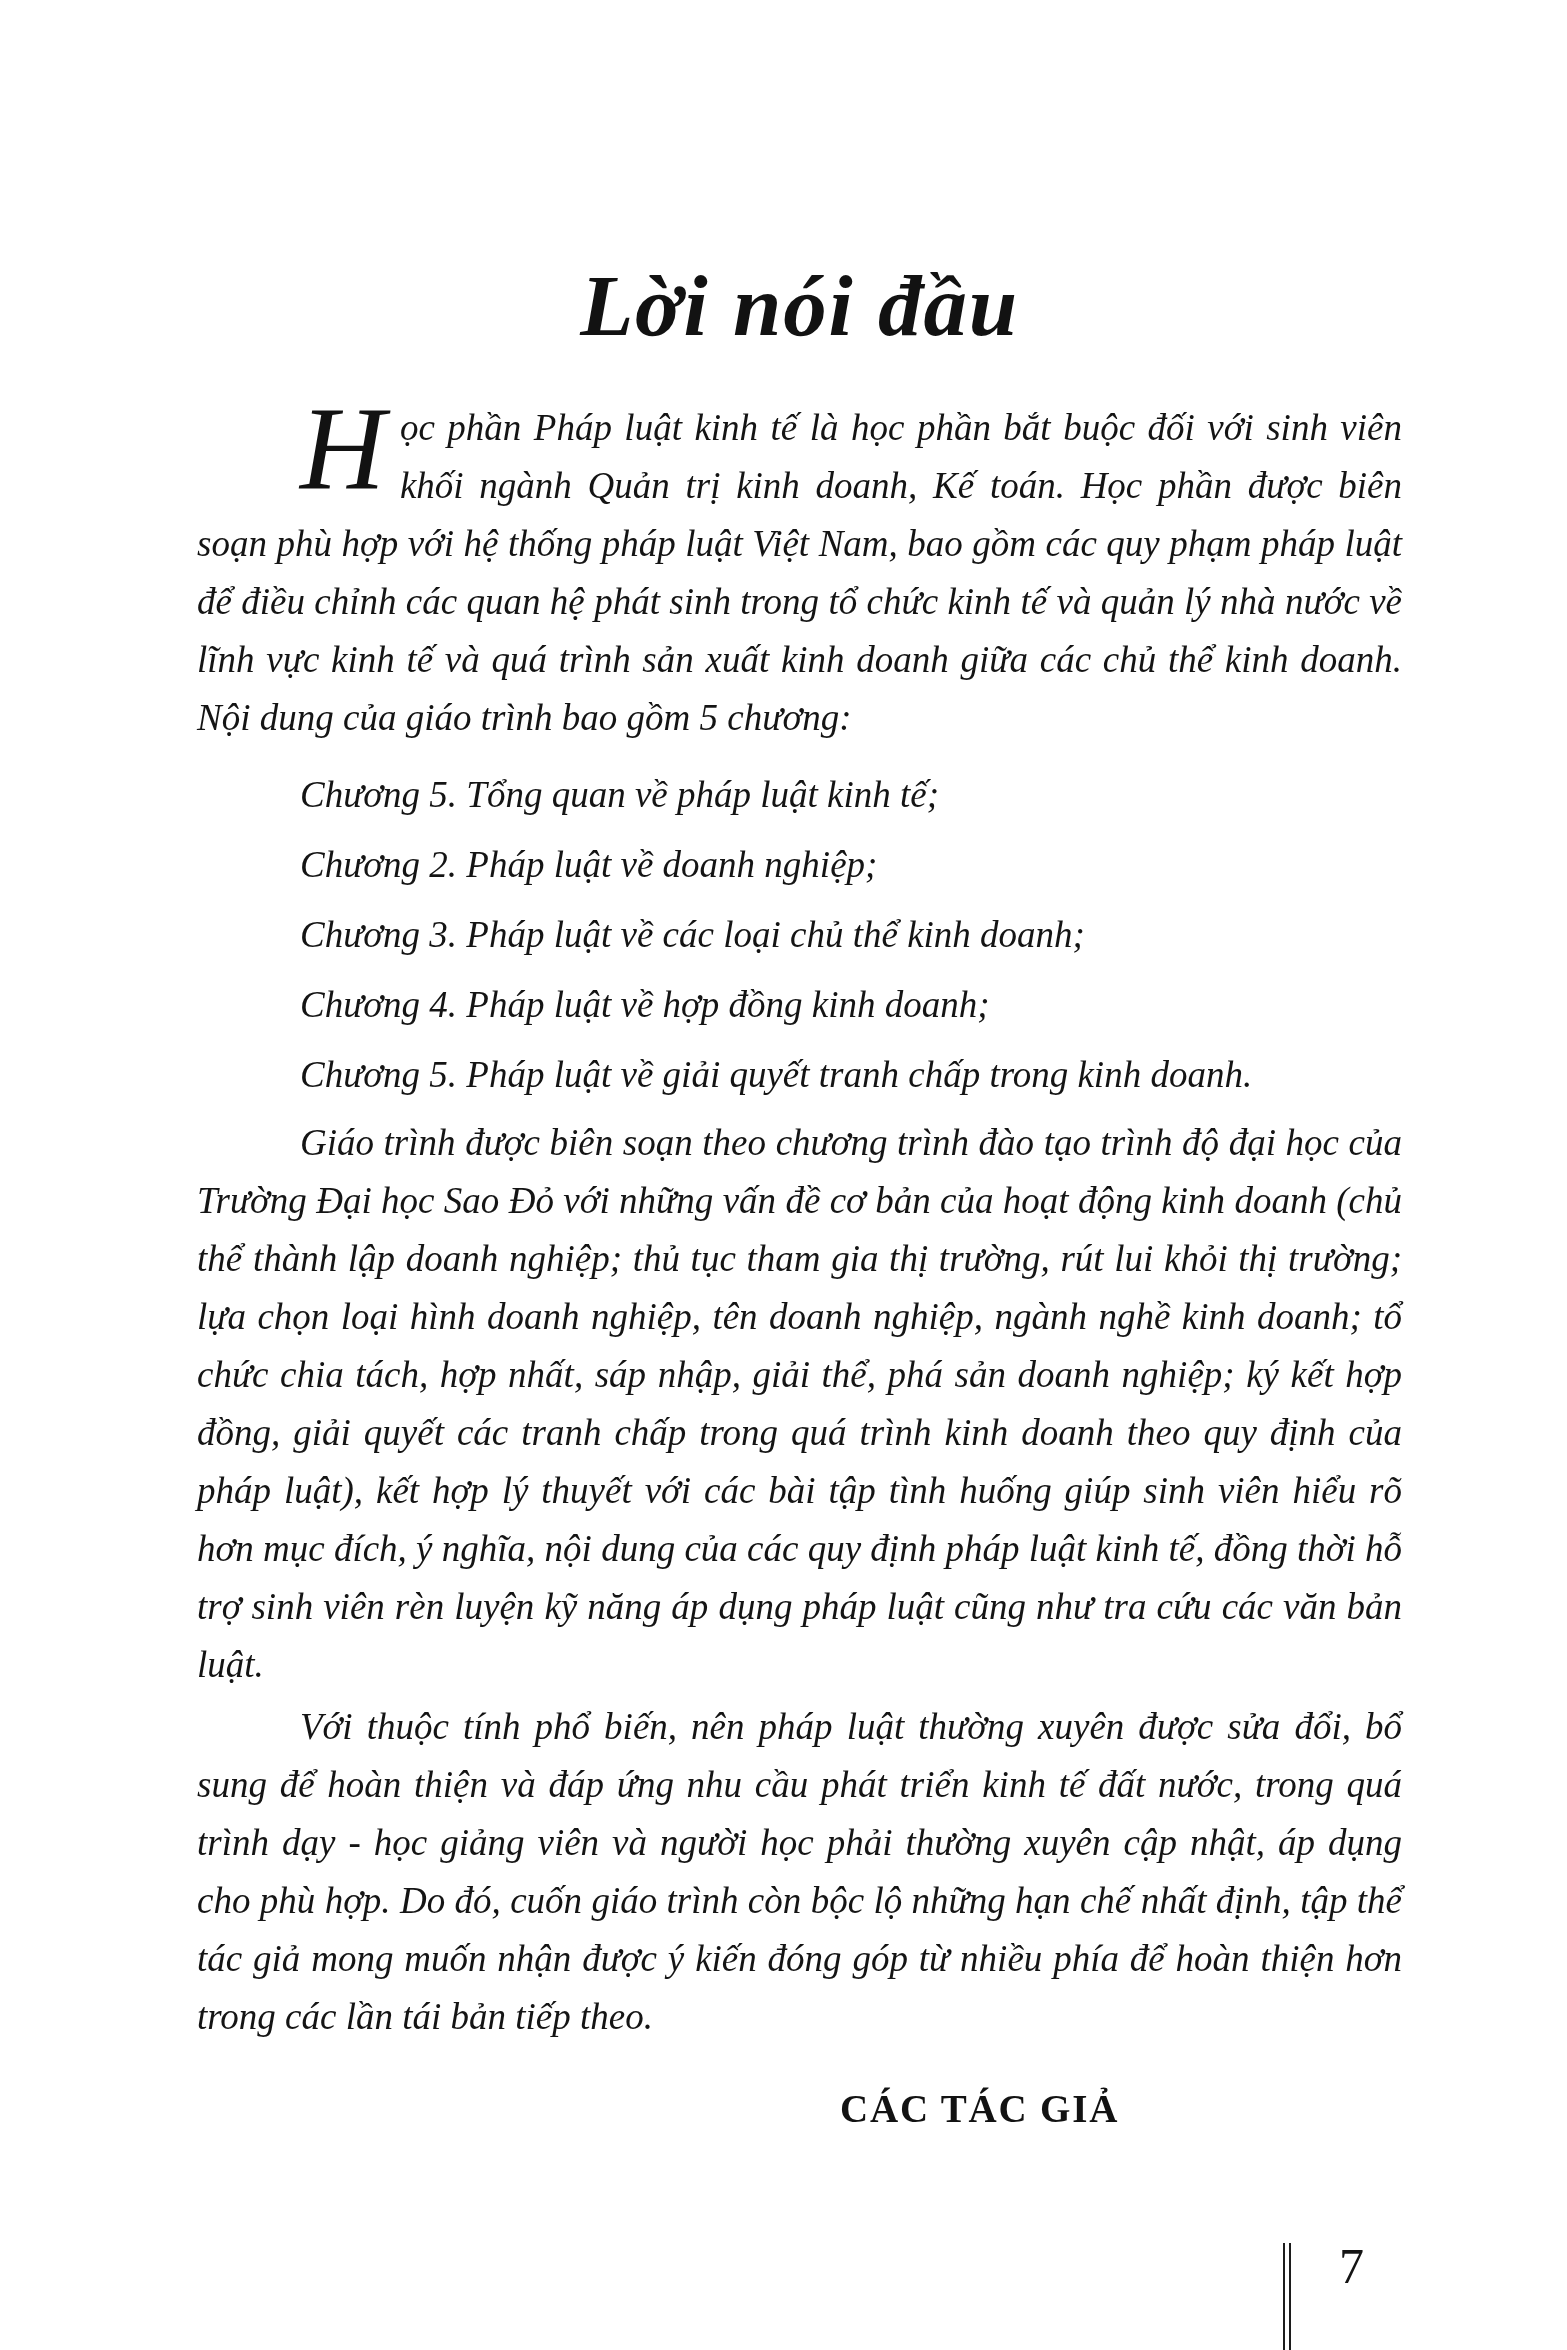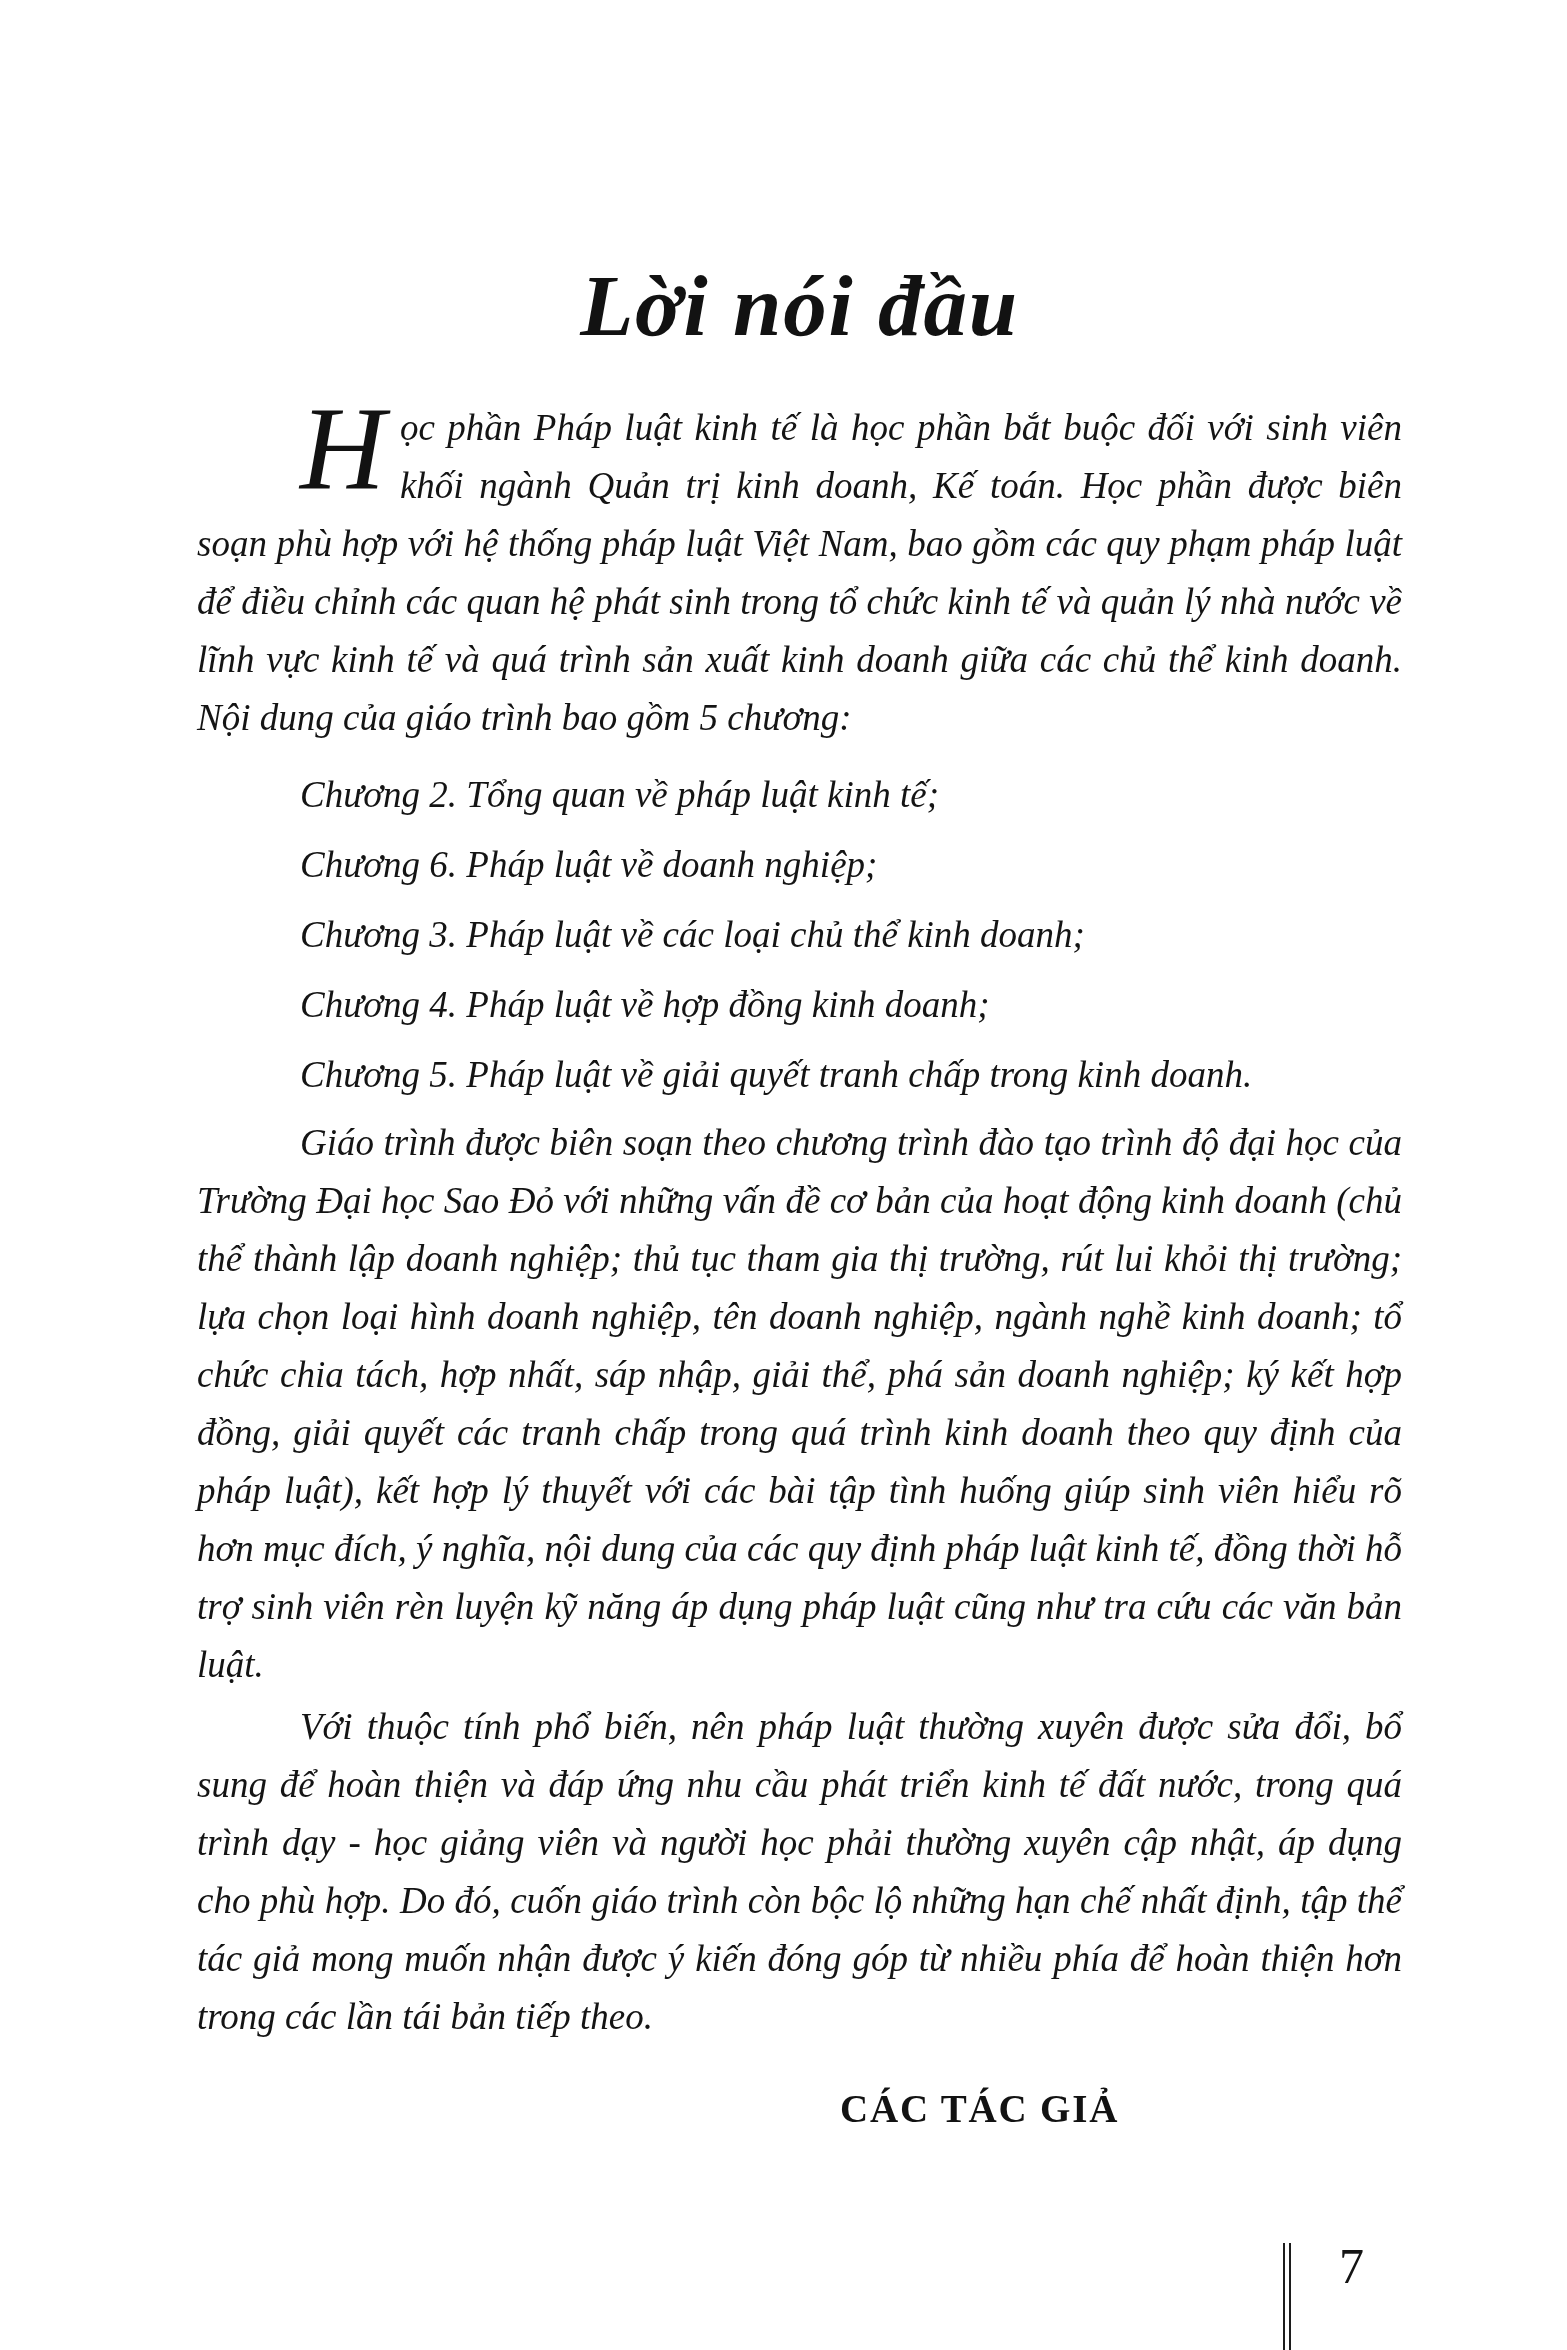--- a/index.html
+++ b/index.html
@@ -101,22 +101,22 @@
 <div class="page">
   <main class="content">
 
     <h1 class="title">Lời nói đầu</h1>
 
     <p class="para intro">
       <span class="dropcap">H</span><span>ọc phần Pháp luật kinh tế là học phần bắt buộc đối với sinh viên khối ngành Quản trị kinh doanh, Kế toán. Học phần được biên soạn phù hợp với hệ thống pháp luật Việt Nam, bao gồm các quy phạm pháp luật để điều chỉnh các quan hệ phát sinh trong tổ chức kinh tế và quản lý nhà nước về lĩnh vực kinh tế và quá trình sản xuất kinh doanh giữa các chủ thể kinh doanh. Nội dung của giáo trình bao gồm 5 chương:</span>
     </p>
 
     <div class="chapters">
-      <p class="chapter">Chương 2. Tổng quan về pháp luật kinh tế;</p>
-      <p class="chapter">Chương 6. Pháp luật về doanh nghiệp;</p>
+      <p class="chapter">Chương 5. Tổng quan về pháp luật kinh tế;</p>
+      <p class="chapter">Chương 2. Pháp luật về doanh nghiệp;</p>
       <p class="chapter">Chương 3. Pháp luật về các loại chủ thể kinh doanh;</p>
       <p class="chapter">Chương 4. Pháp luật về hợp đồng kinh doanh;</p>
       <p class="chapter">Chương 5. Pháp luật về giải quyết tranh chấp trong kinh doanh.</p>
     </div>
 
     <p class="para indented">Giáo trình được biên soạn theo chương trình đào tạo trình độ đại học của Trường Đại học Sao Đỏ với những vấn đề cơ bản của hoạt động kinh doanh (chủ thể thành lập doanh nghiệp; thủ tục tham gia thị trường, rút lui khỏi thị trường; lựa chọn loại hình doanh nghiệp, tên doanh nghiệp, ngành nghề kinh doanh; tổ chức chia tách, hợp nhất, sáp nhập, giải thể, phá sản doanh nghiệp; ký kết hợp đồng, giải quyết các tranh chấp trong quá trình kinh doanh theo quy định của pháp luật), kết hợp lý thuyết với các bài tập tình huống giúp sinh viên hiểu rõ hơn mục đích, ý nghĩa, nội dung của các quy định pháp luật kinh tế, đồng thời hỗ trợ sinh viên rèn luyện kỹ năng áp dụng pháp luật cũng như tra cứu các văn bản luật.</p>
 
     <p class="para indented">Với thuộc tính phổ biến, nên pháp luật thường xuyên được sửa đổi, bổ sung để hoàn thiện và đáp ứng nhu cầu phát triển kinh tế đất nước, trong quá trình dạy - học giảng viên và người học phải thường xuyên cập nhật, áp dụng cho phù hợp. Do đó, cuốn giáo trình còn bộc lộ những hạn chế nhất định, tập thể tác giả mong muốn nhận được ý kiến đóng góp từ nhiều phía để hoàn thiện hơn trong các lần tái bản tiếp theo.</p>
 
     <div class="signature">CÁC TÁC GIẢ</div>

